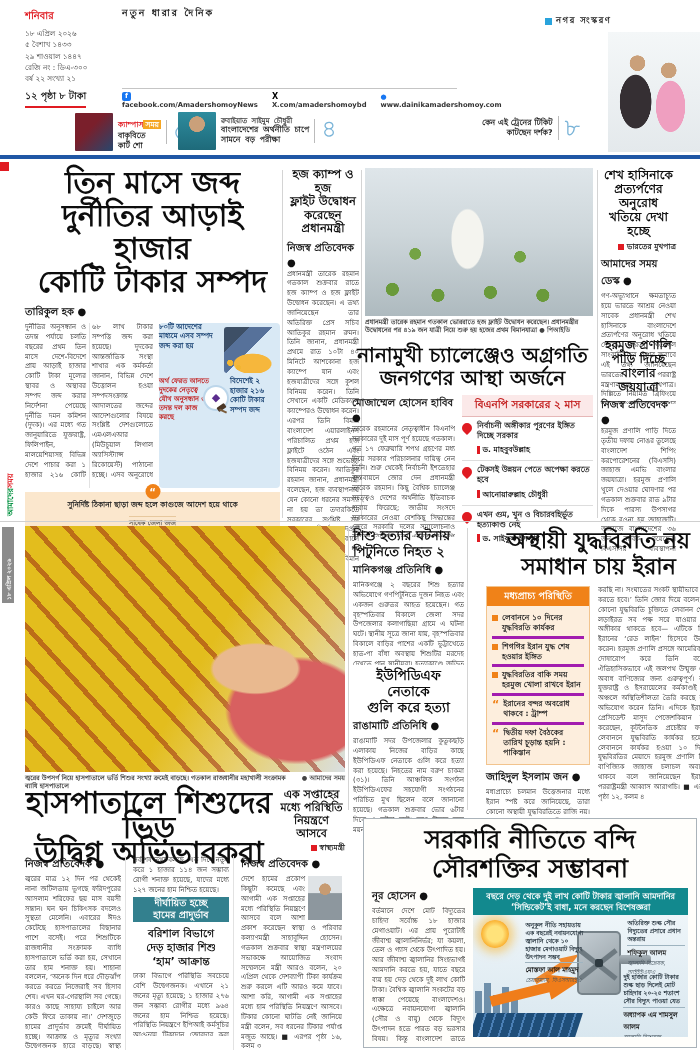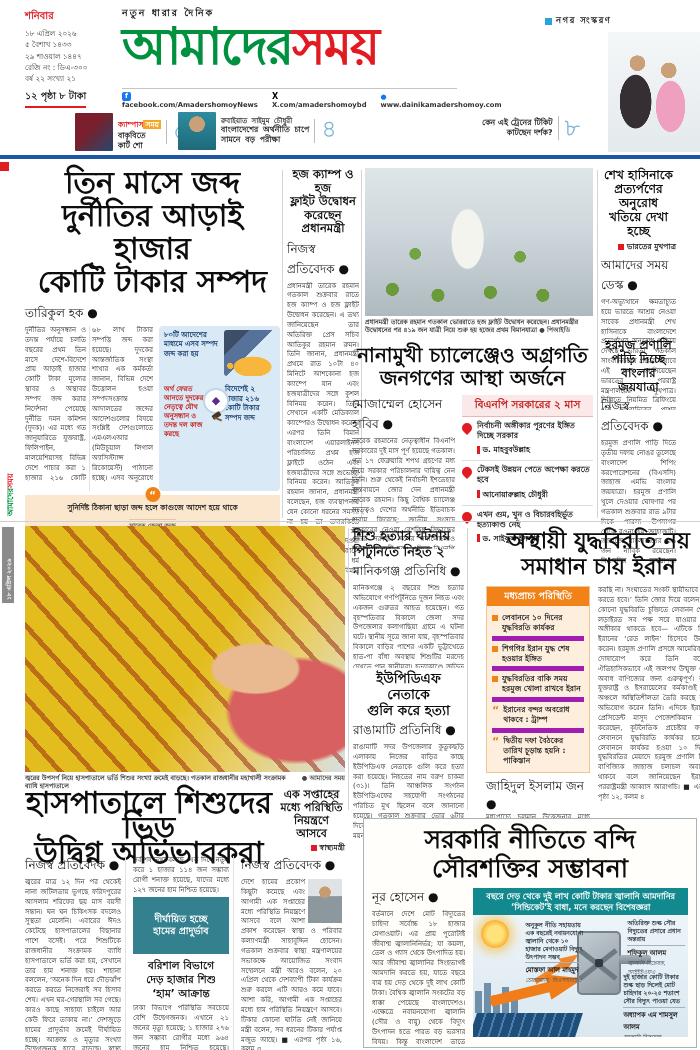--- a/index.html
+++ b/index.html
@@ -1,21 +1,21 @@
 <!DOCTYPE html>
 <html lang="bn"><head>
 <meta charset="utf-8">
 <style>
   html,body{margin:0;padding:0;background:#e9e9e9;}
   *{box-sizing:border-box;}
   .page{position:relative;width:700px;height:1050px;margin:0 auto;background:#fff;overflow:hidden;
         font-family:"DejaVu Sans",sans-serif;color:#1a1a1a;}
   .abs{position:absolute;}
   .body-txt{font-size:6.8px;line-height:1.45;text-align:justify;color:#222;overflow:hidden;}
-  .byline{font-size:12px;font-weight:400;color:#111;margin-bottom:2px;}
+  .byline{font-size:10px;font-weight:700;color:#111;margin-bottom:2px;}
   .hl{font-weight:700;color:#0d0d0d;white-space:pre-line;}
   .center{text-align:center;}
   .vline{position:absolute;width:1px;background:#d4d4d4;}
   .hline{position:absolute;height:1px;background:#d0d0d0;}
   
   .day{color:#e01b22;font-weight:700;font-size:10px;margin-bottom:3px;}
   .dline{font-size:7.3px;line-height:1.55;color:#333;}
   .price{font-size:9.5px;font-weight:700;margin-top:3px;border-bottom:2.5px solid #e01b22;display:inline-block;padding-bottom:2px;}
   .tagline{font-size:9.5px;font-weight:700;letter-spacing:2px;color:#222;}
   .logo{font-size:51px;font-weight:800;line-height:1;letter-spacing:-2px;}
@@ -36,21 +36,21 @@
   .teaser{position:absolute;display:flex;gap:5px;align-items:center;}
   .thumb{width:38px;height:38px;flex:0 0 auto;border-radius:1px;}
   .t-txt{font-size:7.8px;font-weight:700;line-height:1.3;color:#222;}
   .t-kick{font-size:7px;font-weight:700;color:#444;line-height:1.25;}
   .t-num{font-size:24px;font-weight:400;color:#7ab4d8;border-left:1px solid #bbb;padding-left:6px;line-height:1;}
   .campus .c1{color:#e01b22;font-weight:800;font-size:7.5px;}
   .campus .c2{background:#f5a623;color:#fff;font-weight:800;font-size:7.5px;padding:0 2px;}
   .rule-blue{position:absolute;left:0;width:700px;height:4px;background:#1f57a5;}
   .redsq-edge{position:absolute;width:9px;height:9px;background:#e01b22;}
   
-  .infog{background:#d9e9f5;border-radius:4px;padding:5px;position:relative;}
+  .infog{background:#d9e9f5;border-radius:4px;position:relative;}
   .infog .t1{font-size:7px;font-weight:700;color:#123c6e;line-height:1.35;width:58px;}
   .infog .red{font-size:6.6px;font-weight:700;color:#c21a1a;line-height:1.35;width:58px;}
   .infog .t2{font-size:7px;font-weight:700;color:#123c6e;line-height:1.35;width:50px;}
   .badge{position:absolute;left:46px;top:64px;width:22px;height:22px;border-radius:50%;background:#fff;
          color:#5b2d8e;font-size:11px;text-align:center;line-height:22px;box-shadow:0 0 0 2px #bcd6ea;}
   .chest{position:absolute;right:4px;top:4px;width:52px;height:46px;
      background:
       radial-gradient(circle 5px at 12% 78%,#f2b632 0 60%,transparent 65%),
       radial-gradient(circle 4px at 28% 88%,#f2b632 0 60%,transparent 65%),
       radial-gradient(ellipse 26px 14px at 55% 80%,#f6b73c 0 70%,transparent 75%),
@@ -71,26 +71,26 @@
   .drop{flex:0 0 auto;width:10px;height:10px;background:#e01b22;border-radius:50% 50% 50% 0;transform:rotate(-45deg);margin-top:2px;}
   .bi-txt{font-size:7.8px;font-weight:700;line-height:1.3;color:#222;}
   .bi-name{font-size:7.6px;font-weight:800;color:#111;margin-top:2px;display:flex;align-items:center;gap:3px;}
   .rbar{display:inline-block;width:2.5px;height:8px;background:#e01b22;}
   .redbul{display:flex;align-items:center;justify-content:flex-end;gap:3px;font-size:7.5px;font-weight:700;color:#222;}
   .redbul::before{content:"";width:6px;height:6px;background:#e01b22;display:inline-block;}
   
   .obox{border:1px solid #f2c48e;}
   .obox .ohead{background:#f08218;color:#fff;font-weight:800;font-size:9.5px;text-align:center;padding:2px 0;}
   .obox .obody{background:#fdeedd;padding:4px 5px;}
-  .oitem{display:flex;gap:4px;padding:3px 0;border-bottom:5px solid #a21caf;font-size:7.6px;font-weight:700;line-height:1.3;color:#222;}
+  .oitem{display:flex;gap:4px;padding:3px 0;border-bottom:3px solid #a21caf;font-size:7.6px;font-weight:700;line-height:1.3;color:#222;}
   .oitem:last-child{border-bottom:none;}
   .osq{flex:0 0 auto;width:6px;height:6px;background:#f08218;margin-top:2px;}
   .oq{flex:0 0 auto;color:#f08218;font-weight:800;font-size:11px;line-height:1;}
   
-  .teal{background:#33808e;color:#fff;font-weight:700;font-size:9.5px;text-align:center;padding:16px 3px;line-height:1.3;}
+  .teal{background:#33808e;color:#fff;font-weight:700;font-size:9.5px;text-align:center;padding:0 3px;line-height:1.3;}
   .teal2{font-size:10.5px;font-weight:800;color:#111;text-align:center;line-height:1.35;margin:4px 0;}
   
   .ph-plane{background:
      radial-gradient(circle 9px at 12% 82%,#6a9a3a 0 70%,transparent 75%),
      radial-gradient(circle 9px at 32% 86%,#6a9a3a 0 70%,transparent 75%),
      radial-gradient(circle 9px at 55% 84%,#6a9a3a 0 70%,transparent 75%),
      radial-gradient(circle 9px at 78% 86%,#6a9a3a 0 70%,transparent 75%),
      radial-gradient(circle 8px at 22% 58%,#74a344 0 70%,transparent 75%),
      radial-gradient(circle 8px at 68% 60%,#74a344 0 70%,transparent 75%),
      radial-gradient(ellipse 26px 48px at 45% 48%,#f4f4ef 0 60%,transparent 64%),
@@ -137,21 +137,20 @@
     <div class="dline">১৮ এপ্রিল ২০২৬</div>
     <div class="dline">৫ বৈশাখ ১৪৩৩</div>
     <div class="dline">২৯ শাওয়াল ১৪৪৭</div>
     <div class="dline">রেজি নং : ডিএ-৩০০</div>
     <div class="dline">বর্ষ ২২ সংখ্যা ২১</div>
     <div class="price">১২ পৃষ্ঠা ৮ টাকা</div>
   </div>
 
   <div class="abs" style="left:122px;top:6px;width:305px;">
     <div class="tagline">নতুন ধারার দৈনিক</div>
-    <div class="logo"><span class="g">আমাদের</span><span class="r">সময়</span></div>
   </div>
 
   <div class="abs socialbar" style="left:122px;top:88px;width:335px;">
     <span><span class="fb-ic">f</span> <span>facebook.com/AmadershomoyNews</span></span>
     <span><span class="x-ic">X</span> <span>X.com/amadershomoybd</span></span>
     <span><span class="gl-ic">●</span> <span>www.dainikamadershomoy.com</span></span>
   </div>
 
   <div class="abs edition" style="left:545px;top:14px;">
     <span class="edsq"></span>

